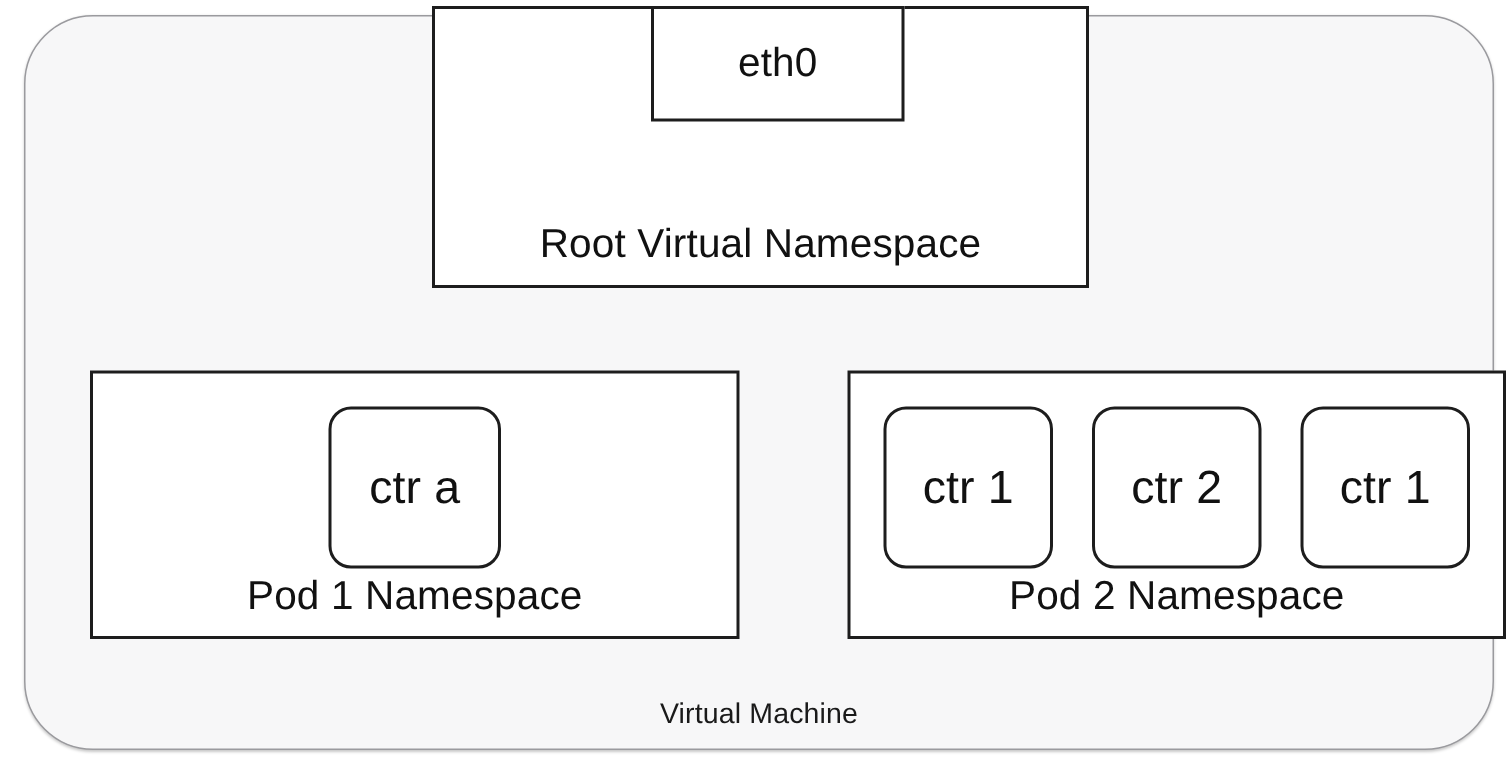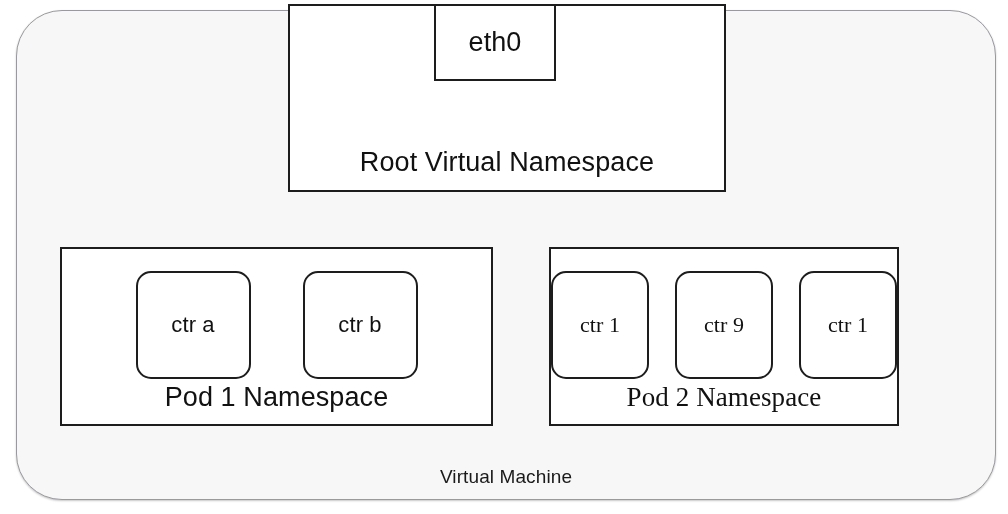--- a/index.html
+++ b/index.html
@@ -73,41 +73,40 @@
     height: 188px;
   }
   .root-ns .box-label {
     bottom: 12px;
   }
 
   
   .eth0 {
     left: 434px;
     top: 4px;
-    width: 122px;
+    width: 169px;
     height: 77px;
   }
   .eth0 .box-label {
     top: 50%;
     transform: translateY(-52%);
   }
 
   
   .pod-ns {
     top: 236px;
     height: 179px;
   }
   .pod-1 {
     left: 43px;
     width: 433px;
   }
   .pod-2 {
-    left: 532px;
-    width: 350px;
-    font-family: Liberation Serif, serif;
+    left: 548px;
+    width: 439px;
   }
   .pod-ns .box-label {
     bottom: 11px;
   }
 
   .ctr-row {
     position: absolute;
     left: 0;
     right: 0;
     top: 22px;
@@ -122,45 +121,44 @@
   .ctr-box {
     box-sizing: border-box;
     width: 115px;
     height: 108px;
     background: #ffffff;
     border: 2.5px solid #1d1d1d;
     border-radius: 15px;
     display: flex;
     align-items: center;
     justify-content: center;
-    font-size: 22px;
+    font-size: 31px;
     color: #111111;
     letter-spacing: 0.1px;
   }
   .pod-2 .ctr-box { width: 113px; }
 </style>
 </head>
 <body>
 
 <div id="canvas">
 
   <div class="vm-box">
 
     <div class="box pod-ns pod-1">
       <div class="ctr-row">
         <div class="ctr-box">ctr a</div>
-        <div class="ctr-box">ctr b</div>
       </div>
       <div class="box-label">Pod 1 Namespace</div>
     </div>
 
     <div class="box pod-ns pod-2">
       <div class="ctr-row">
         <div class="ctr-box">ctr 1</div>
-        <div class="ctr-box">ctr 9</div>
+        <div class="ctr-box">ctr 2</div>
         <div class="ctr-box">ctr 1</div>
       </div>
       <div class="box-label">Pod 2 Namespace</div>
     </div>
 
     <div class="vm-label">Virtual Machine</div>
   </div>
 
   <div class="box root-ns">
     <div class="box-label">Root Virtual Namespace</div>

